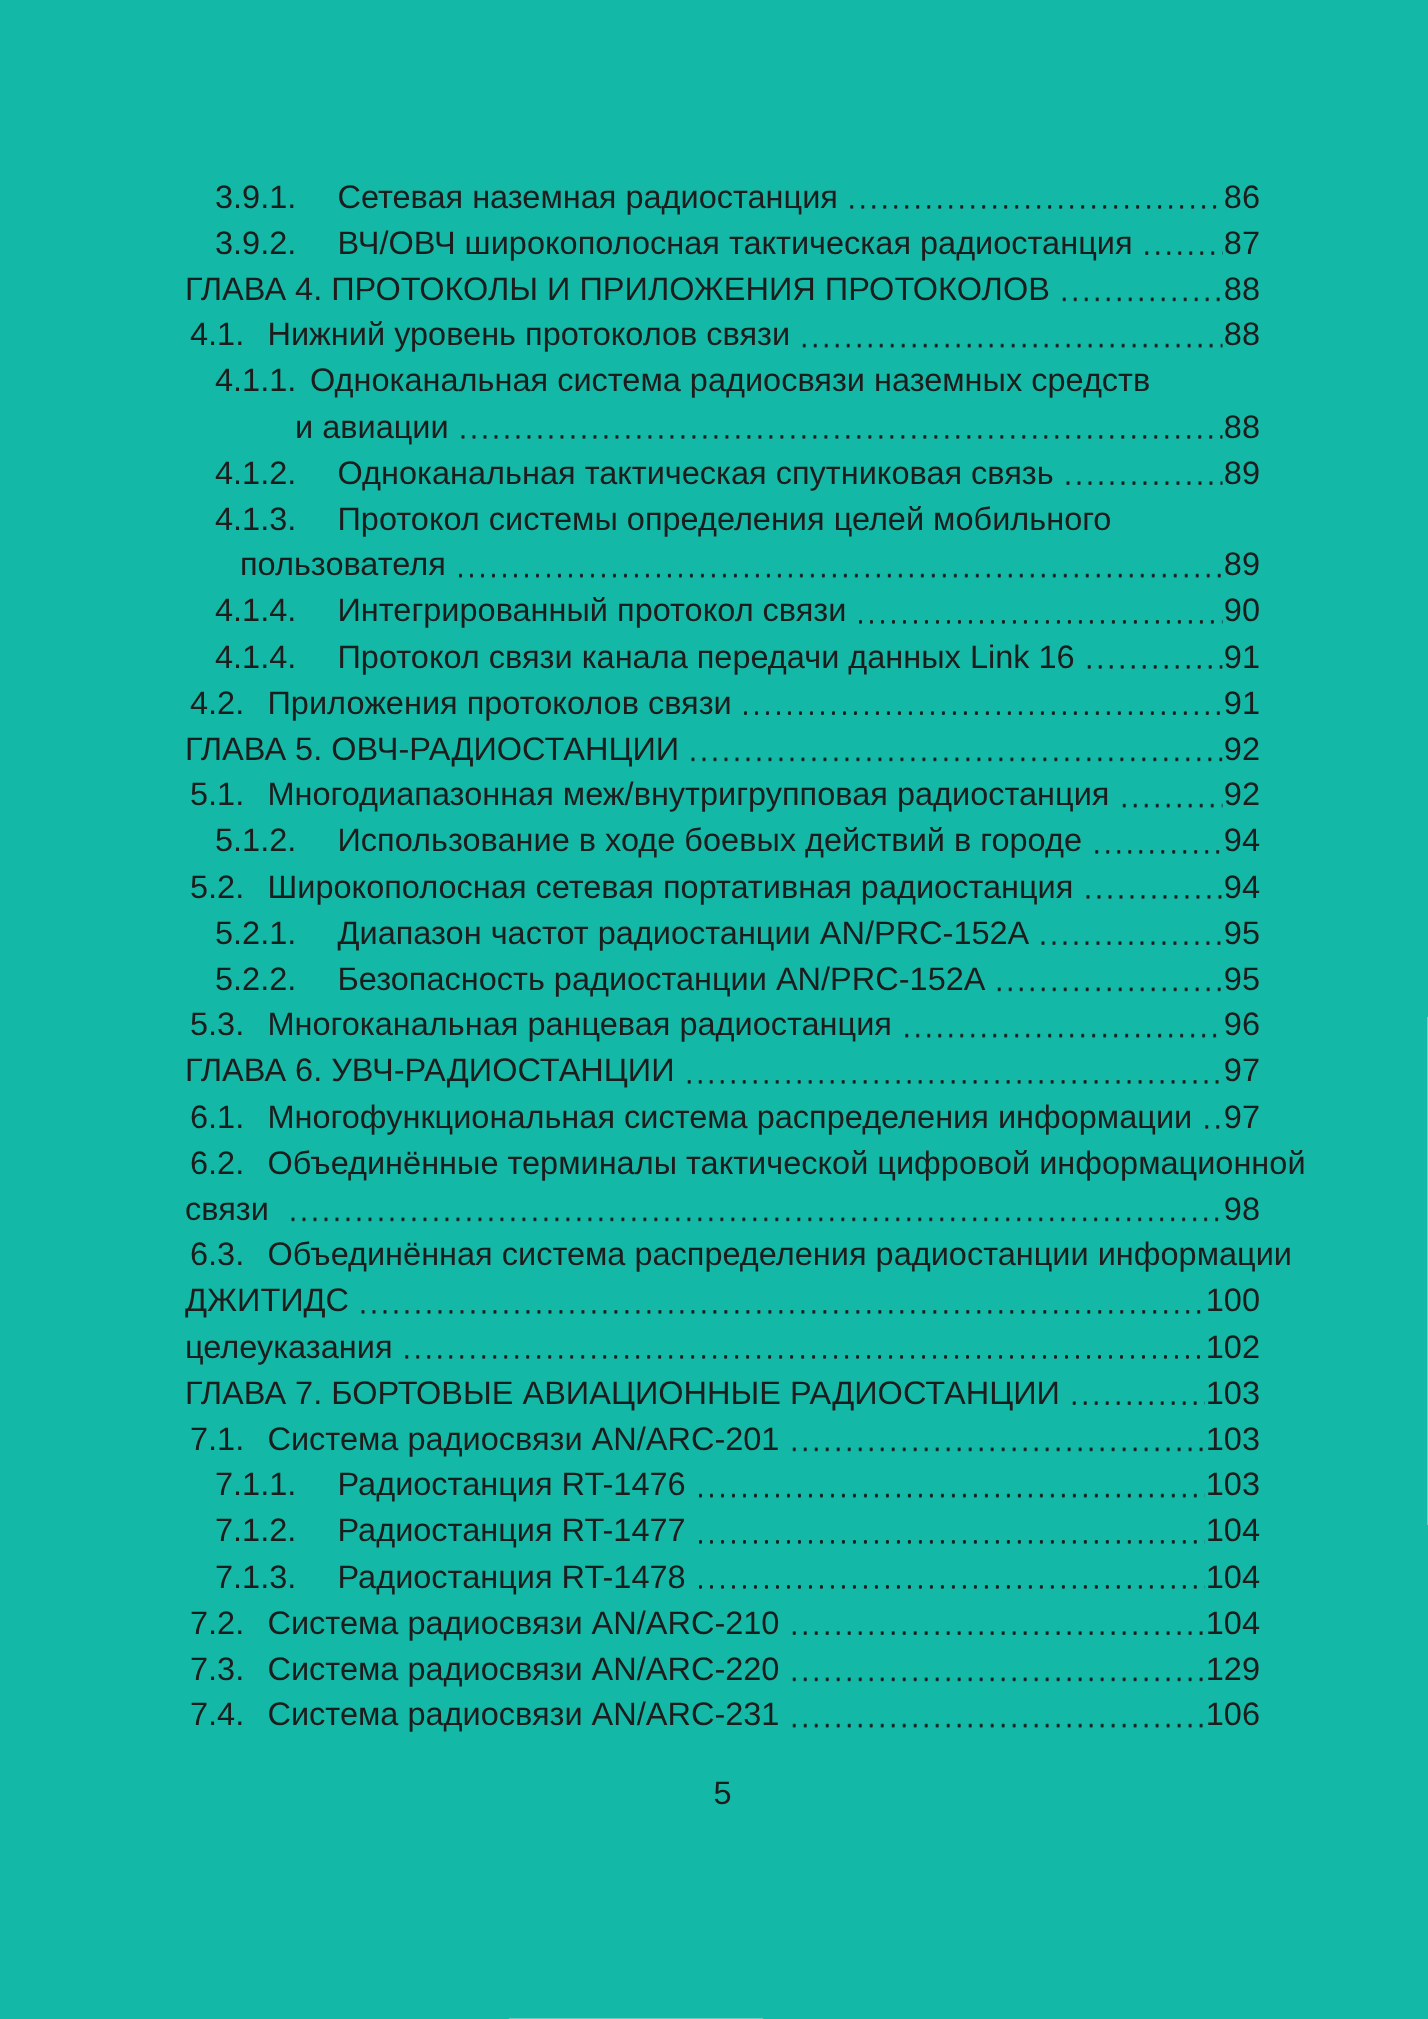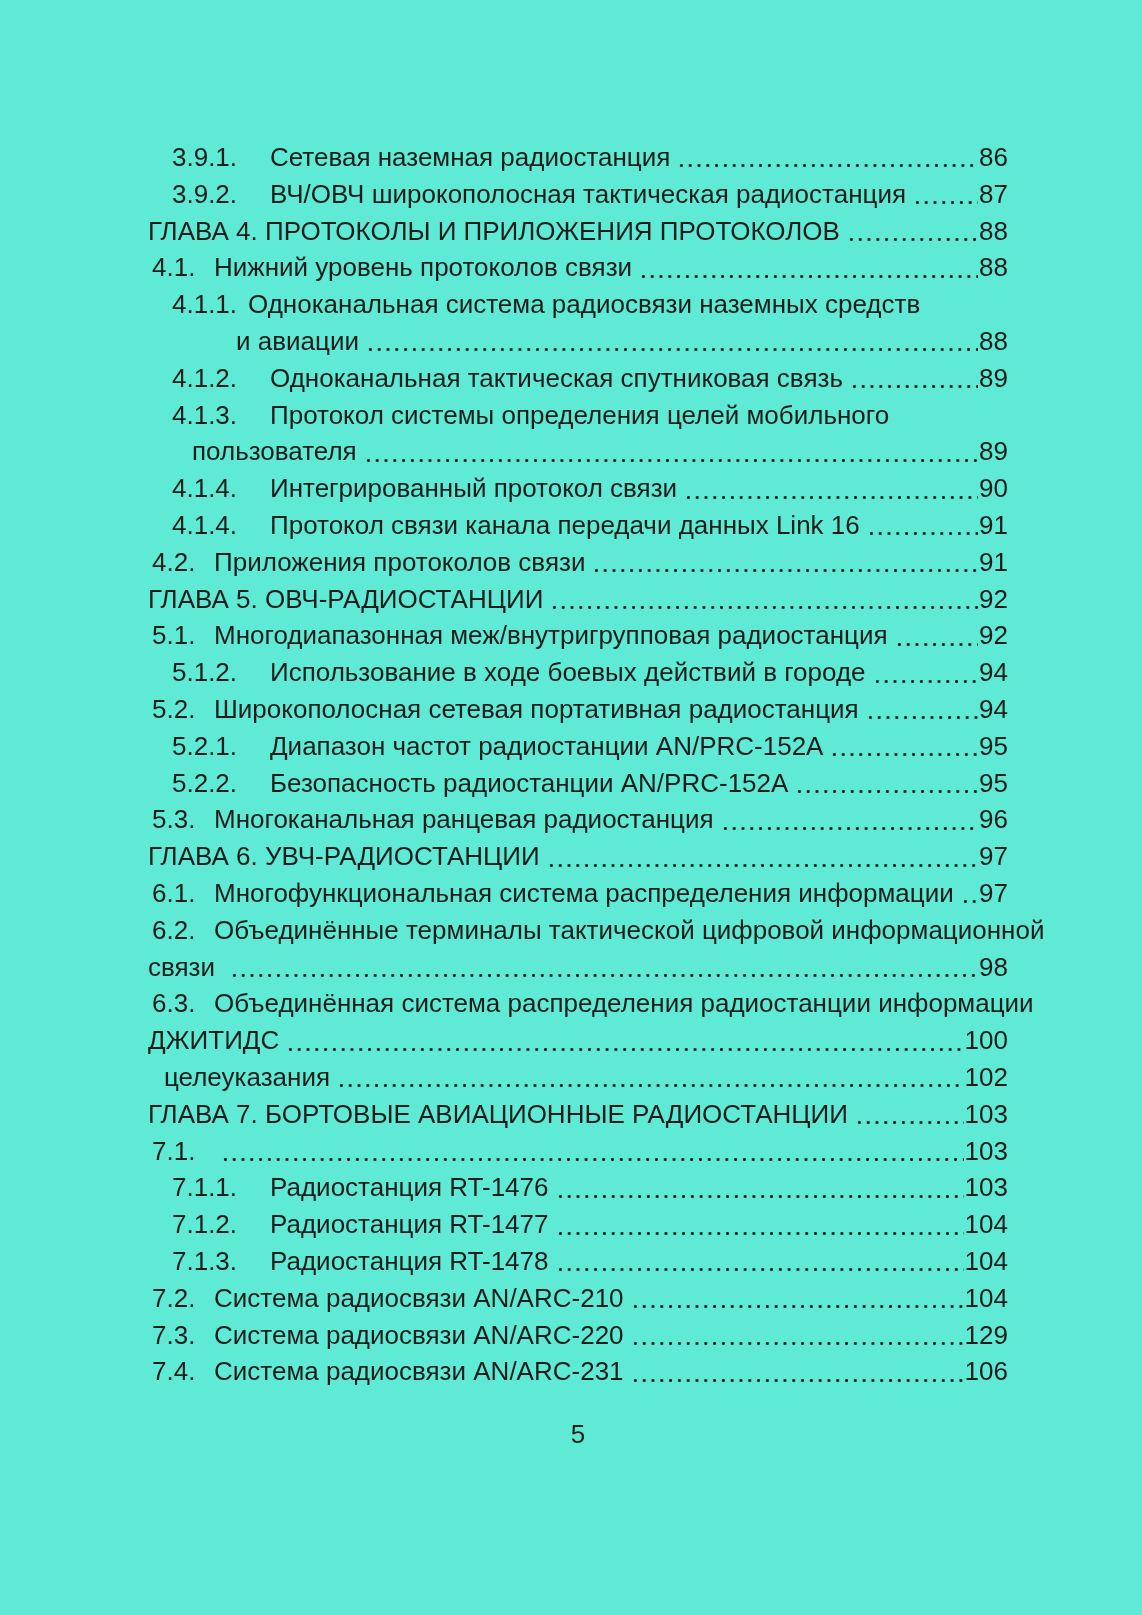--- a/index.html
+++ b/index.html
@@ -12,21 +12,21 @@
     height: 1615px;
     font-family: "Liberation Sans", sans-serif;
     color: #1d1d1d;
     overflow: hidden;
   }
   .page {
     box-sizing: border-box;
     width: 1142px;
     height: 1615px;
     padding: 139px 134px 0 148px;
-    background: #5eead4;
+    background: #14b8a6;
   }
   .toc {
     width: 100%;
   }
   .row {
     display: flex;
     align-items: stretch;
     font-size: 26px;
     line-height: 36.8px;
     white-space: nowrap;
@@ -210,32 +210,33 @@
 
   </div>
       <div class="row cont">
 
     <span class="title" style="margin-left: 0px;">ДЖИТИДС</span>
     <span class="leader"></span>
     <span class="pagenum">100</span>
   </div>
       <div class="row cont">
 
-    <span class="title" style="margin-left: 16px;">целеуказания</span>
+    <span class="title" style="margin-left: 0px;">целеуказания</span>
     <span class="leader"></span>
     <span class="pagenum">102</span>
   </div>
       <div class="row chapter">
 
     <span class="title">ГЛАВА 7. БОРТОВЫЕ АВИАЦИОННЫЕ РАДИОСТАНЦИИ</span>
     <span class="leader"></span>
     <span class="pagenum">103</span>
   </div>
       <div class="row l2">
     <span class="num">7.1.</span>
+    <span class="title">Система радиосвязи AN/ARC-201</span>
     <span class="leader"></span>
     <span class="pagenum">103</span>
   </div>
       <div class="row l3">
     <span class="num">7.1.1.</span>
     <span class="title">Радиостанция RT-1476</span>
     <span class="leader"></span>
     <span class="pagenum">103</span>
   </div>
       <div class="row l3">

